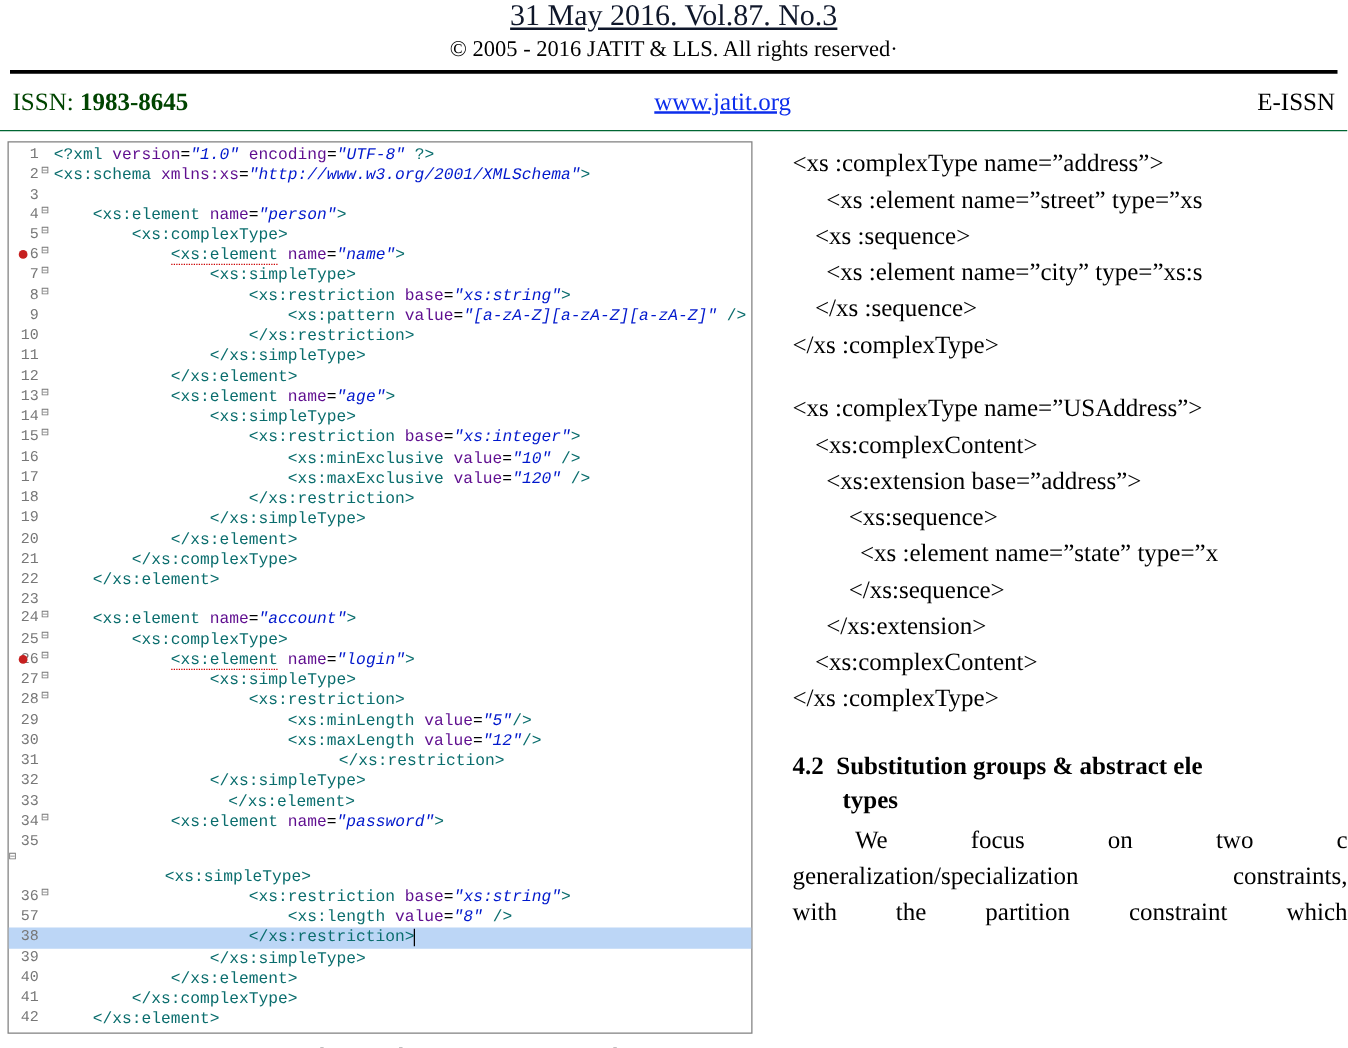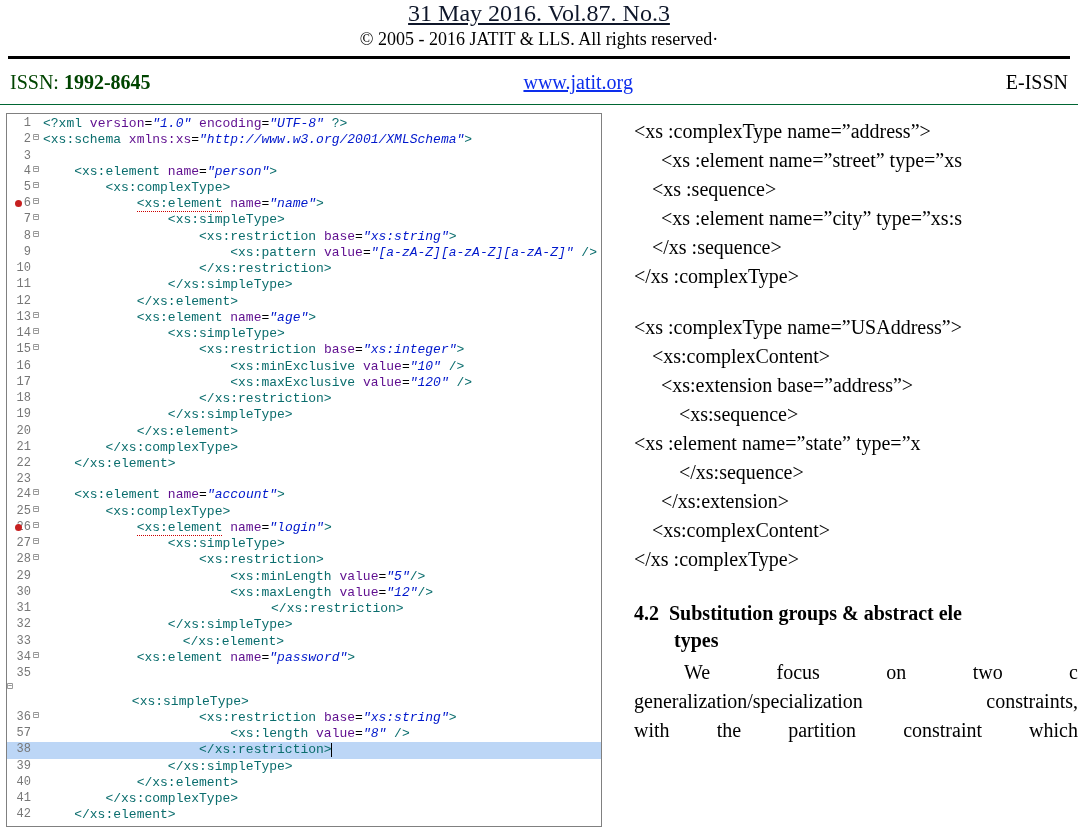--- a/index.html
+++ b/index.html
@@ -160,21 +160,21 @@
   <div class="top-center">
     <span class="dateline">31  May 2016. Vol.87. No.3</span>
     <div class="copyright">© 2005 - 2016 JATIT &amp; LLS. All rights reserved·</div>
   </div>
 
   <hr class="thick">
 
   <div class="issn-row">
     <div>
       <span class="issn-label">ISSN:</span>
-      <span class="issn-num">1992-8645</span>
+      <span class="issn-num">1983-8645</span>
     </div>
     <a href="#" class="jatit-link">www.jatit.org</a>
     <span class="eissn">E-ISSN</span>
   </div>
 
   <hr class="green-thin">
 
   <div class="columns">
 
     <div class="left-col">
@@ -233,21 +233,21 @@
           <div style="margin-left: 27px;">&lt;xs :element name=”city” type=”xs:s</div>
           <div style="margin-left: 18px;">&lt;/xs :sequence&gt;</div>
           <div style="margin-left: 0px;">&lt;/xs :complexType&gt;</div>
         </div>
       <div style="height:22px"></div>
       <div class="xml-snippet" id="snippet2">
           <div style="margin-left: 0px;">&lt;xs :complexType name=”USAddress”&gt;</div>
           <div style="margin-left: 18px;">&lt;xs:complexContent&gt;</div>
           <div style="margin-left: 27px;">&lt;xs:extension base=”address”&gt;</div>
           <div style="margin-left: 45px;">&lt;xs:sequence&gt;</div>
-          <div style="">&lt;xs :element name=”state” type=”x</div>
+          <div style="margin-left: 54px;">&lt;xs :element name=”state” type=”x</div>
           <div style="margin-left: 45px;">&lt;/xs:sequence&gt;</div>
           <div style="margin-left: 27px;">&lt;/xs:extension&gt;</div>
           <div style="margin-left: 18px;">&lt;xs:complexContent&gt;</div>
           <div style="margin-left: 0px;">&lt;/xs :complexType&gt;</div>
         </div>
 
       <div class="section-head">
         <span>4.2</span>&nbsp;
         <span>Substitution groups &amp; abstract ele</span>
         <span class="subline">types</span>

